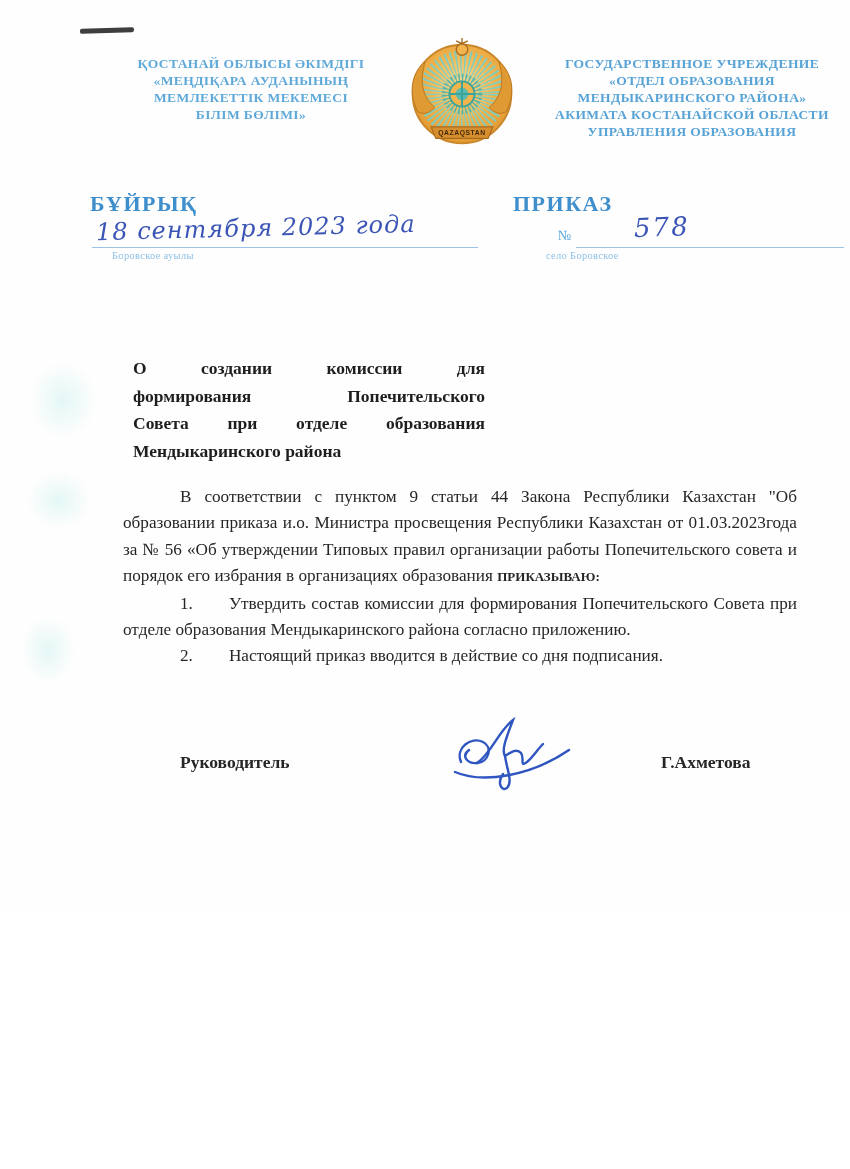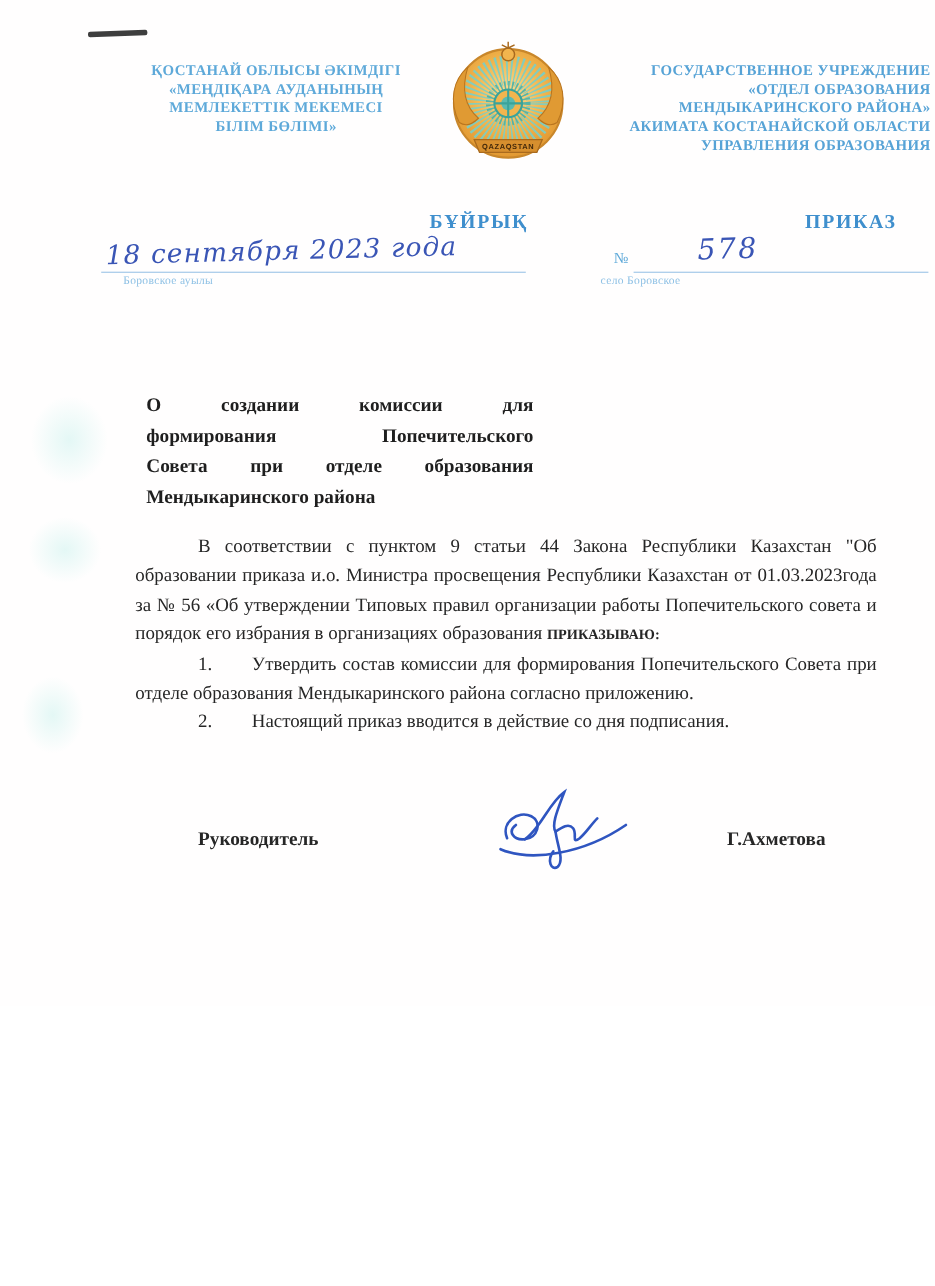--- a/index.html
+++ b/index.html
@@ -11,25 +11,25 @@
   
   .smudge{position:absolute; left:80px; top:28px; width:54px; height:5px;
     background:#1c1c1c; border-radius:2px; transform:rotate(-2deg); opacity:.85;}
   .blob{position:absolute; border-radius:50%;
     background:radial-gradient(closest-side, rgba(205,242,238,.55), rgba(205,242,238,0));}
   
   .org{position:absolute; top:55px; font-family:"Liberation Serif",serif;
     font-weight:bold; font-size:13.5px; line-height:17px; text-align:center;
     color:#5ea9d9; letter-spacing:.4px;}
   .org-left{left:106px; width:290px;}
-  .org-right{left:538px; width:308px; color:#57a3d6;text-align:right;}
+  .org-right{left:538px; width:308px; color:#57a3d6;}
   .emblem{position:absolute; left:404px; top:34px; width:116px; height:118px;}
   
-  .order-title{position:absolute; top:191px; font-weight:bold; font-size:18px;
-    letter-spacing:1.5px; color:#3f8fcd; text-align:right;}
+  .order-title{position:absolute; top:191px; font-weight:bold; font-size:22px;
+    letter-spacing:1.5px; color:#3f8fcd; text-align:left;}
   .t-kk{left:90px; width:390px;}
   .t-ru{left:513px; width:302px;}
   .hand{font-family:"DejaVu Serif",serif; font-style:italic; color:#3a55b5;}
   .date-line{position:absolute; left:92px; top:212px; width:386px; height:35px;
     border-bottom:1.6px solid #9cc4e6;}
   .date-text{position:absolute; left:4px; top:2px; font-size:24px;
     transform:rotate(-1.5deg); letter-spacing:1px; white-space:nowrap;}
   .num-sign{position:absolute; left:558px; top:228px; font-size:14px; color:#5ea9d9;}
   .num-line{position:absolute; left:576px; top:212px; width:268px; height:35px;
     border-bottom:1.6px solid #9cc4e6;}

